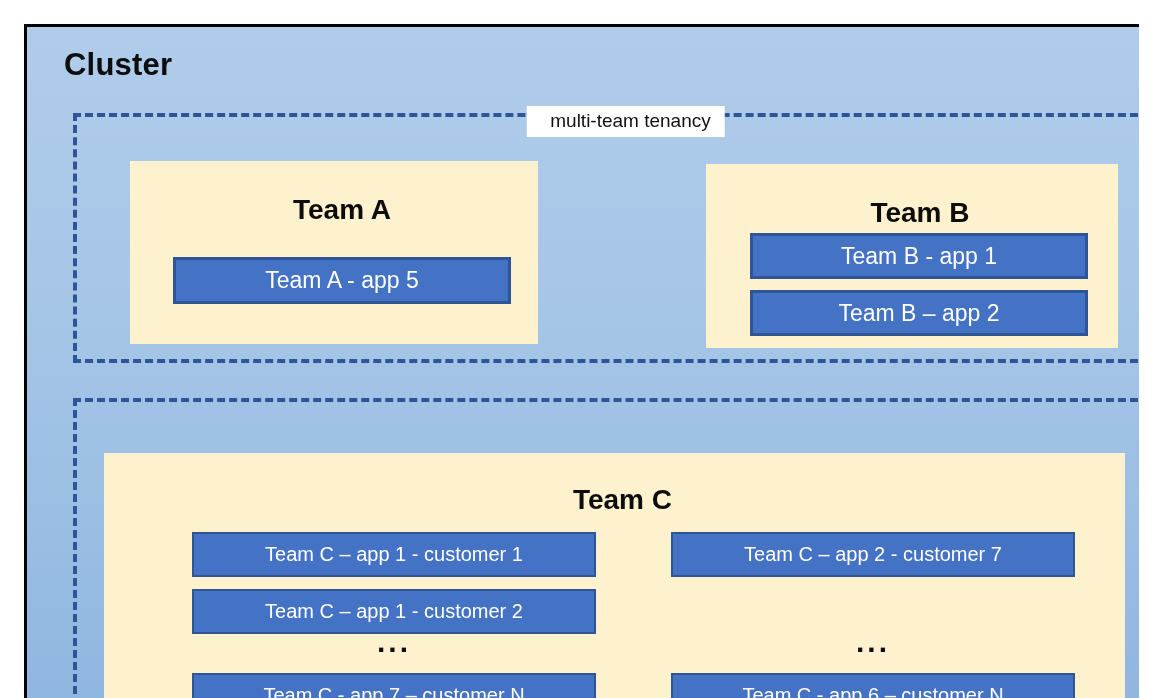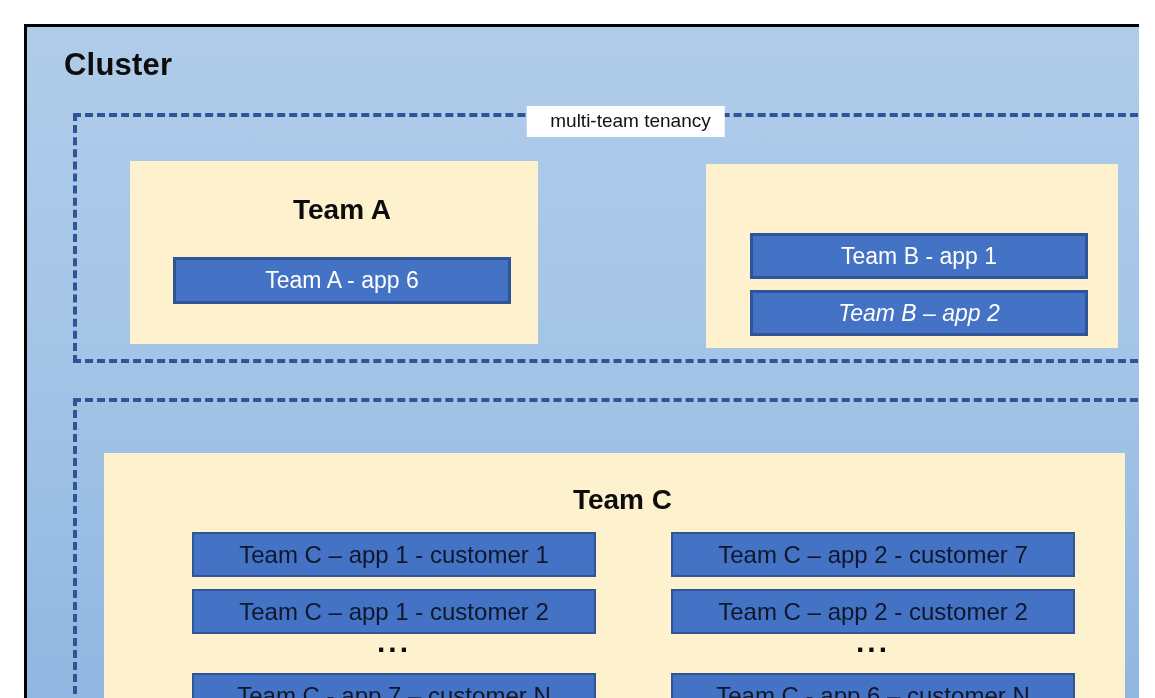--- a/index.html
+++ b/index.html
@@ -72,40 +72,40 @@
     color: #ffffff;
     text-align: right;
     display: flex;
     align-items: center;
     justify-content: center;
     font-size: 23px;
     white-space: nowrap;
   }
   .app-a1 { left: 35px; top: 88px;  width: 338px; height: 47px; }
   .app-b1 { left: 36px; top: 61px;  width: 338px; height: 46px; }
-  .app-b2 { left: 36px; top: 118px; width: 338px; height: 46px; font-style: italic; }
+  .app-b2 { left: 36px; top: 118px; width: 338px; height: 46px; }
 
   .c-column {
     position: absolute;
     top: 0;
     width: 404px;
     height: 100%;
   }
   .c-column-1 { left: 72px; }
   .c-column-2 { left: 551px; }
 
   .c-app {
     position: absolute;
     left: 0;
     width: 404px;
     height: 45px;
     background: #4472C4;
     border: 2px solid #2F5597;
-    color: #0f172a;
-    font-size: 24px;
+    color: #ffffff;
+    font-size: 20px;
     display: flex;
     align-items: center;
     justify-content: center;
     white-space: nowrap;
   }
   .c-row-1 { top: 63px; }
   .c-row-2 { top: 120px; text-align: center; }
   .c-row-n { top: 204px; }
 
   .c-ellipsis {
@@ -127,43 +127,43 @@
 
 <div class="stage">
 
   <div class="cluster-title">Cluster</div>
 
   <div class="dashed-section section-multi-team">
     <div class="section-label">multi-team tenancy</div>
 
     <div class="team-panel team-panel-a">
       <div class="team-title">Team A</div>
-      <div class="app-box app-a1">Team A - app 6</div>
+      <div class="app-box app-a1">Team A - app 5</div>
     </div>
 
     <div class="team-panel team-panel-b">
+      <div class="team-title">Team B</div>
       <div class="app-box app-b1">Team B - app 1</div>
       <div class="app-box app-b2">Team B – app 2</div>
     </div>
   </div>
 
   <div class="dashed-section section-multi-customer">
 
     <div class="team-panel team-panel-c">
       <div class="team-title">Team C</div>
 
       <div class="c-column c-column-1">
         <div class="c-app c-row-1">Team C – app 1 - customer 1</div>
         <div class="c-app c-row-2">Team C – app 1 - customer 2</div>
         <div class="c-ellipsis">...</div>
         <div class="c-app c-row-n">Team C - app 7 – customer N</div>
       </div>
 
       <div class="c-column c-column-2">
         <div class="c-app c-row-1">Team C – app 2 - customer 7</div>
-        <div class="c-app c-row-2">Team C – app 2 - customer 2</div>
         <div class="c-ellipsis">...</div>
         <div class="c-app c-row-n">Team C - app 6 – customer N</div>
       </div>
     </div>
   </div>
 
 </div>
 
 </body></html>

